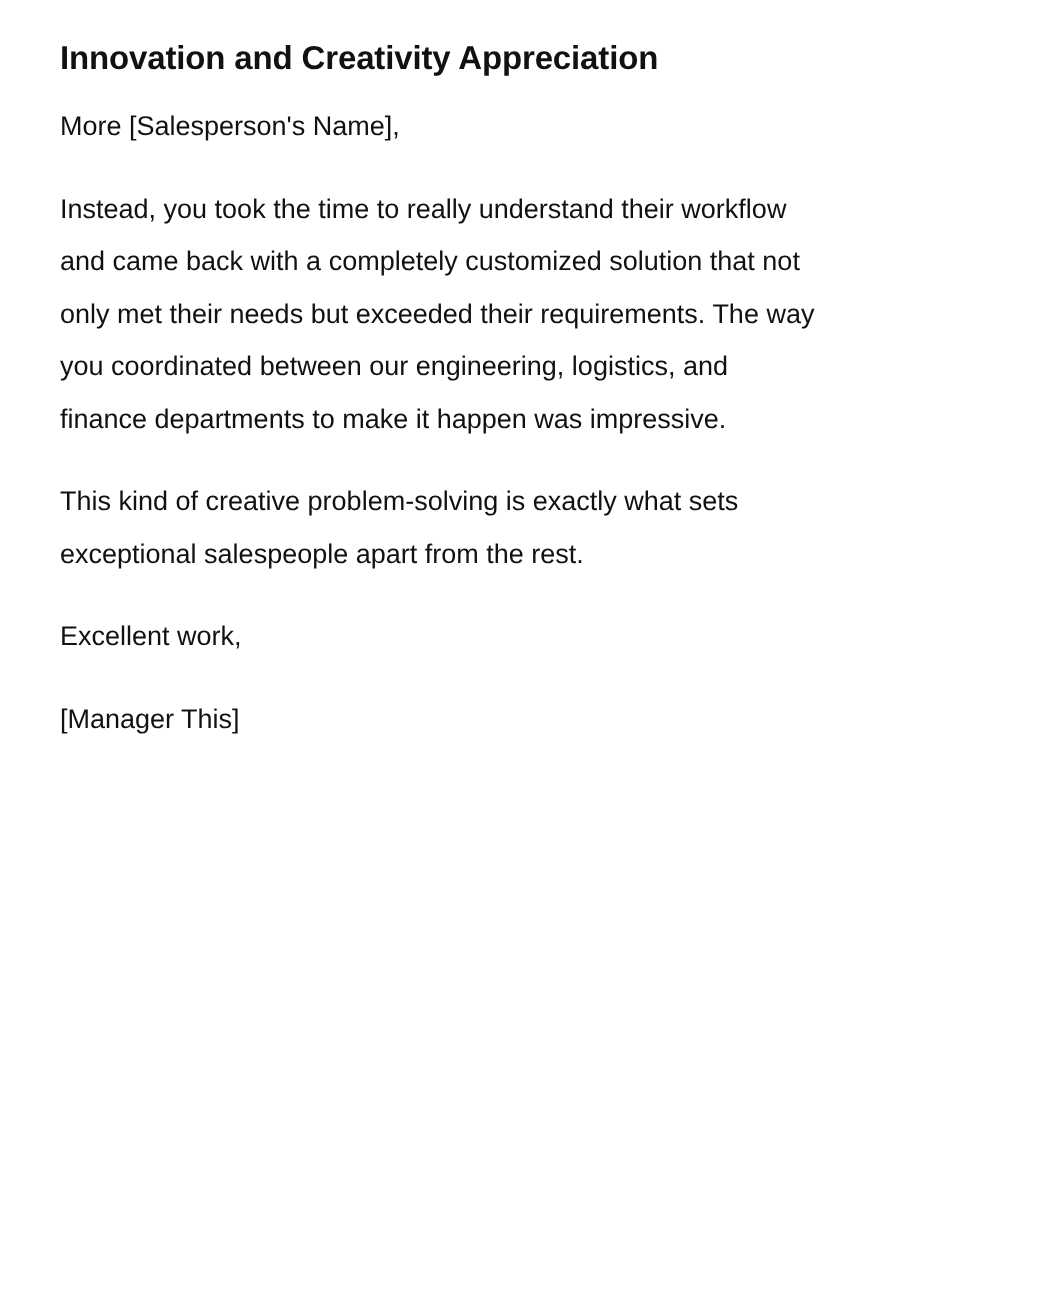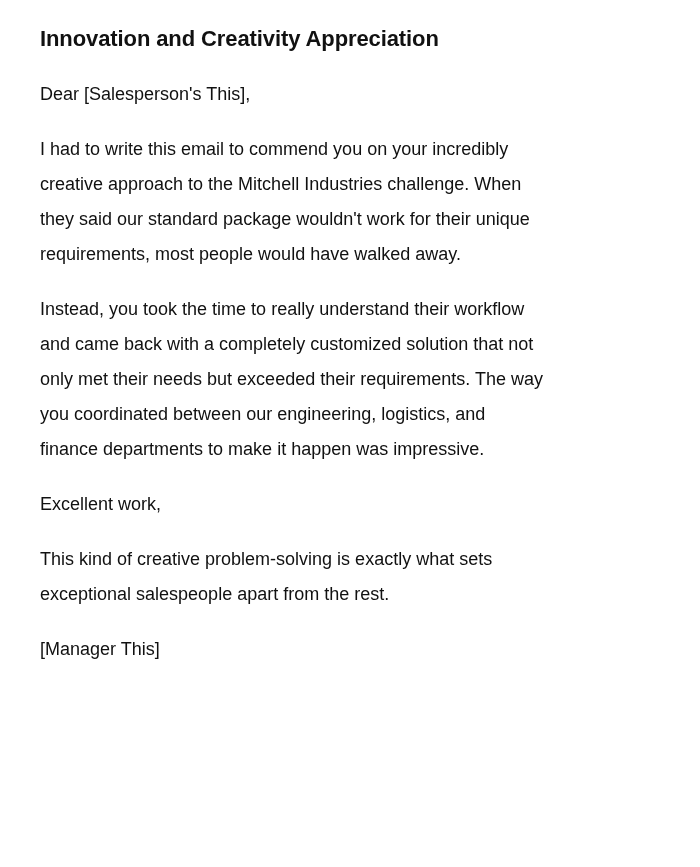--- a/index.html
+++ b/index.html
@@ -14,50 +14,46 @@
     font-family: "Liberation Sans", sans-serif;
     color: #111111;
   }
   .doc {
     padding: 25px 40px 0 40px;
   }
   .doc-title {
     font-size: 22px;
     line-height: 28px;
     font-weight: 700;
-    margin: 0 0 24px 0;
+    margin: 0 0 14px 0;
     letter-spacing: -0.1px;
   }
   .doc p {
     font-size: 18px;
     line-height: 35px;
     margin: 0 0 20px 0;
     white-space: pre-line;
     max-width: 620px;
   }
 </style>
 </head>
 <body>
 
 <div class="doc">
   <h1 class="doc-title">Innovation and Creativity Appreciation</h1>
 
-  <p>Dear [Salesperson's This],</p>
+  <p>More [Salesperson's Name],</p>
 
-  <p>I had to write this email to commend you on your incredibly
-creative approach to the Mitchell Industries challenge. When
-they said our standard package wouldn't work for their unique
-requirements, most people would have walked away.</p>
 
   <p>Instead, you took the time to really understand their workflow
 and came back with a completely customized solution that not
 only met their needs but exceeded their requirements. The way
 you coordinated between our engineering, logistics, and
 finance departments to make it happen was impressive.</p>
 
 
-  <p>Excellent work,</p>
-
   <p>This kind of creative problem-solving is exactly what sets
 exceptional salespeople apart from the rest.</p>
+
+  <p>Excellent work,</p>
 
   <p>[Manager This]</p>
 </div>
 
 </body></html>

